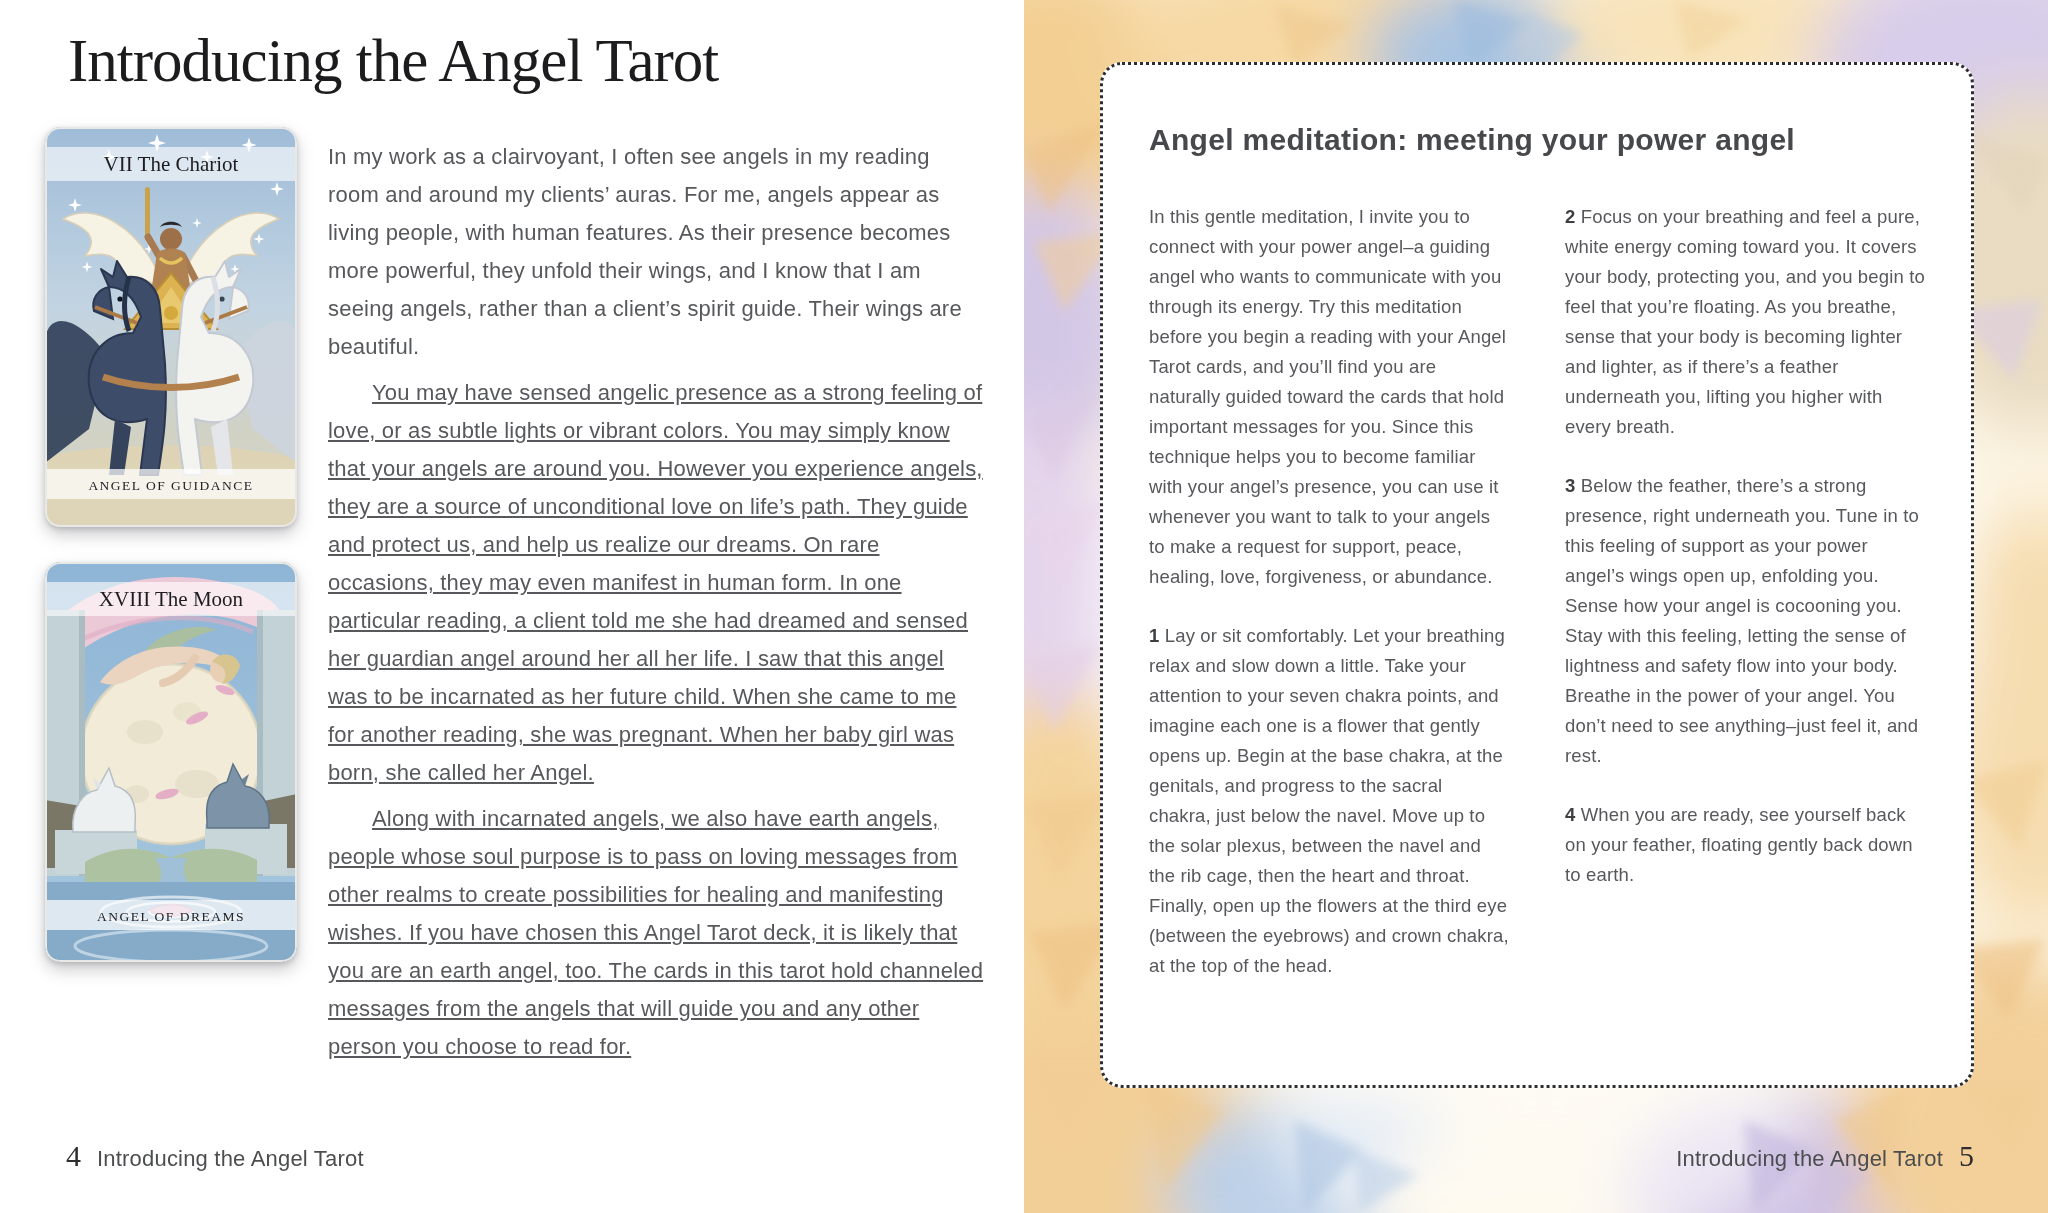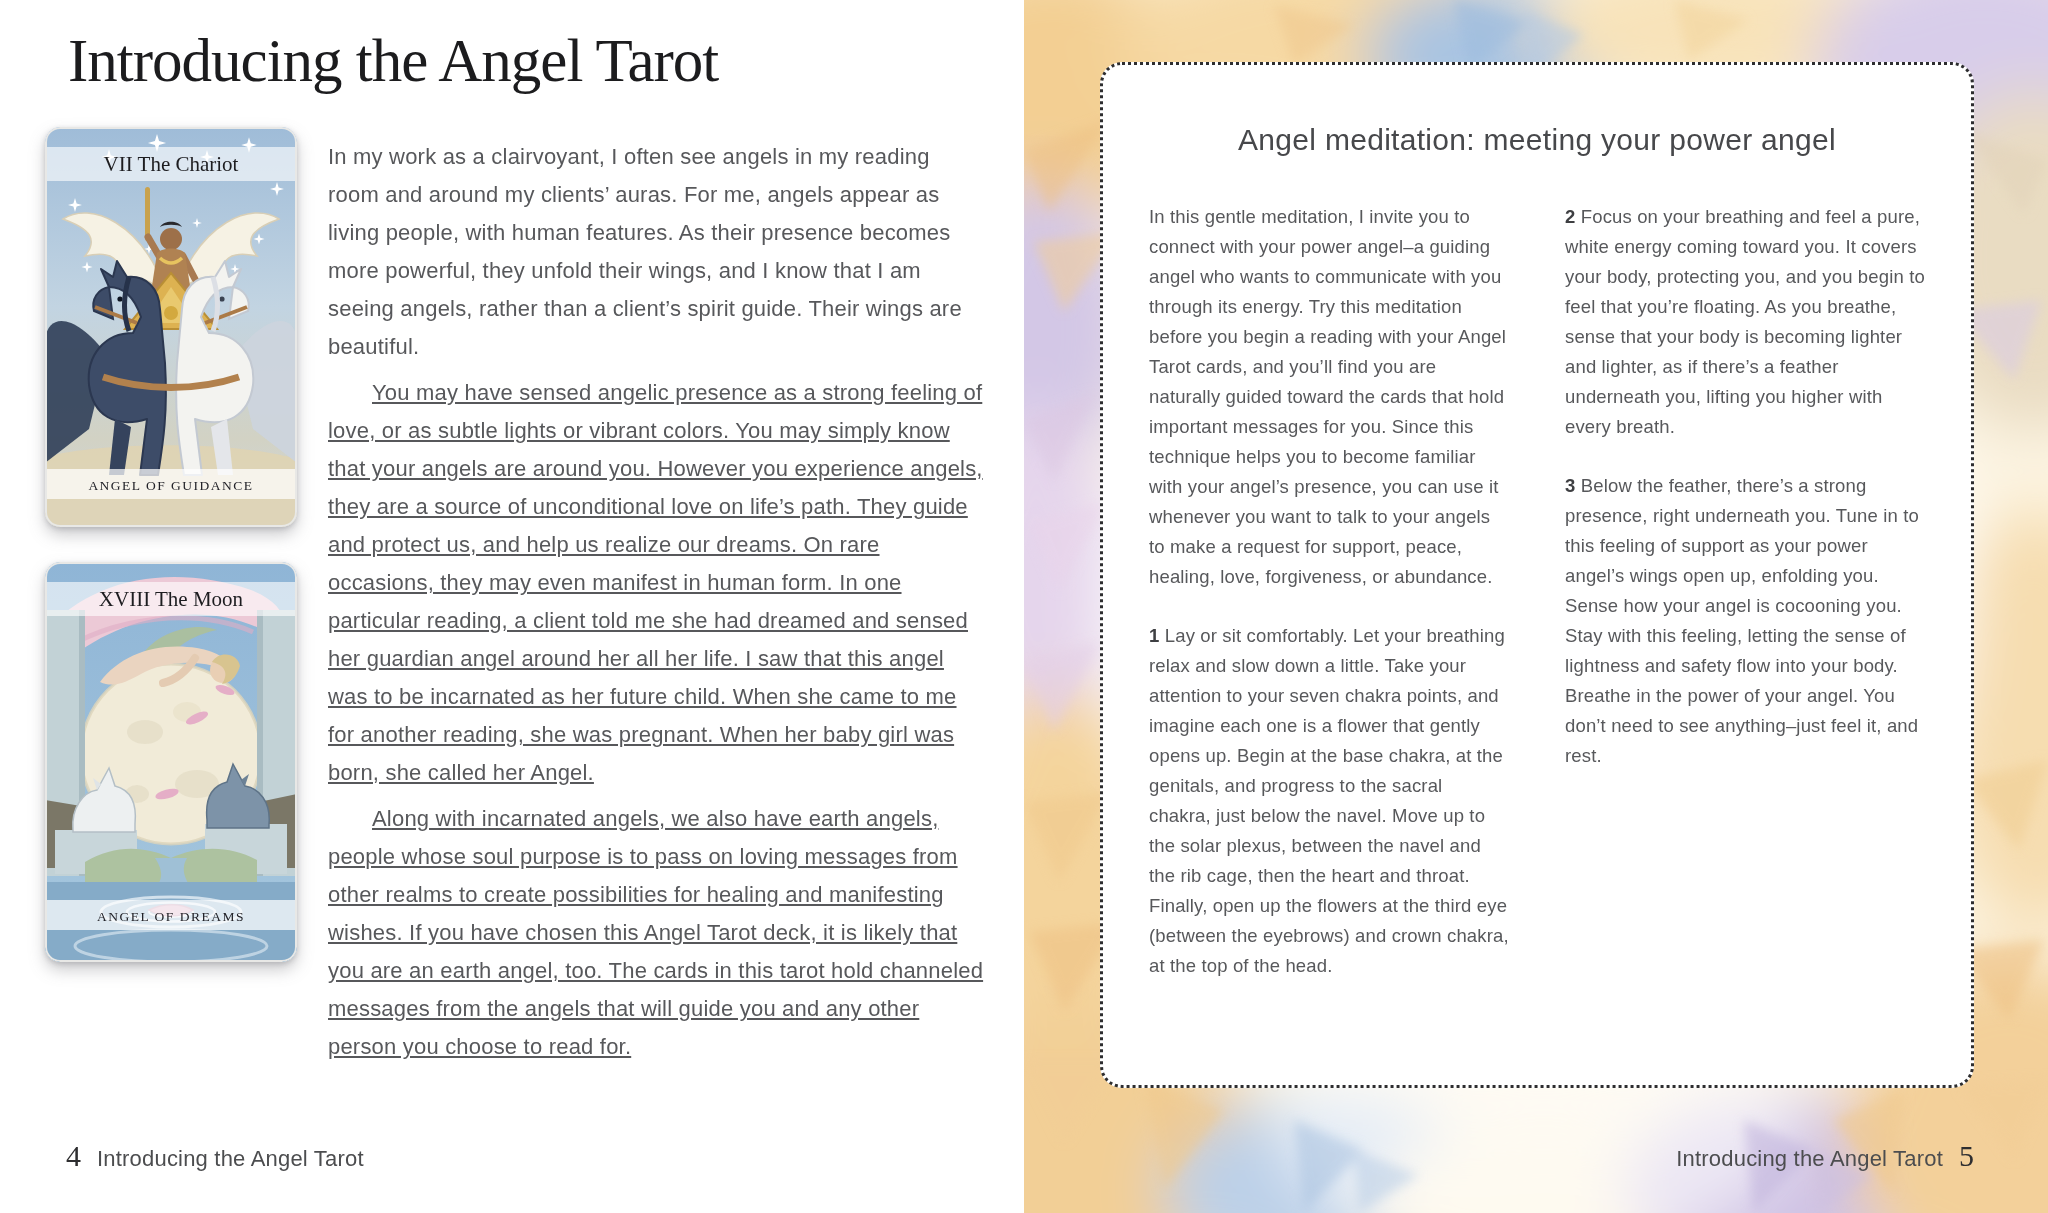--- a/index.html
+++ b/index.html
@@ -39,21 +39,21 @@
   .chapter-label{font-size:22px;color:#4c4d4f;font-weight:300;letter-spacing:.2px;}
   
   .page-right{position:relative;width:1024px;height:1213px;overflow:hidden;background:#fcf4e4;}
   .feather-bg{position:absolute;left:0;top:0;width:1024px;height:1213px;}
   .meditation-box{
     position:absolute;left:76px;top:62px;width:874px;height:1026px;box-sizing:border-box;
     background:#ffffff;border:3px dotted #2d2d2f;border-radius:22px;
     padding:40px 42px 30px 42px;overflow:hidden;
   }
   .box-heading{
-    margin:18px 4px 36px 4px;font-size:30px;font-weight:400;color:#47484b;letter-spacing:.3px;text-align:center;
+    margin:18px 4px 36px 4px;font-size:30px;font-weight:700;color:#47484b;letter-spacing:.3px;
   }
   .box-cols{display:flex;gap:56px;padding:0 4px;margin-top:45px;}
   .box-col{flex:1;min-width:0;}
   .box-col p{
     margin:0;font-size:18.5px;line-height:30px;color:#57585b;font-weight:300;letter-spacing:.15px;
   }
   .box-col p.step{margin-top:29px;}
   .step-num{font-weight:700;color:#3e3f42;}
 </style>
 </head>
@@ -308,20 +308,21 @@
     <div class="meditation-box">
       <h2 class="box-heading">Angel meditation: meeting your power angel</h2>
       <div class="box-cols">
         <div class="box-col">
           <p>In this gentle meditation, I invite you to connect with your power angel–a guiding angel who wants to communicate with you through its energy. Try this meditation before you begin a reading with your Angel Tarot cards, and you’ll find you are naturally guided toward the cards that hold important messages for you. Since this technique helps you to become familiar with your angel’s presence, you can use it whenever you want to talk to your angels to make a request for support, peace, healing, love, forgiveness, or abundance.</p>
           <p class="step"><span class="step-num">1</span> <span>Lay or sit comfortably. Let your breathing relax and slow down a little. Take your attention to your seven chakra points, and imagine each one is a flower that gently opens up. Begin at the base chakra, at the genitals, and progress to the sacral chakra, just below the navel. Move up to the solar plexus, between the navel and the rib cage, then the heart and throat. Finally, open up the flowers at the third eye (between the eyebrows) and crown chakra, at the top of the head.</span></p>
         </div>
         <div class="box-col">
           <p><span class="step-num">2</span> <span>Focus on your breathing and feel a pure, white energy coming toward you. It covers your body, protecting you, and you begin to feel that you’re floating. As you breathe, sense that your body is becoming lighter and lighter, as if there’s a feather underneath you, lifting you higher with every breath.</span></p>
           <p class="step"><span class="step-num">3</span> <span>Below the feather, there’s a strong presence, right underneath you. Tune in to this feeling of support as your power angel’s wings open up, enfolding you. Sense how your angel is cocooning you. Stay with this feeling, letting the sense of lightness and safety flow into your body. Breathe in the power of your angel. You don’t need to see anything–just feel it, and rest.</span></p>
+          <p class="step"><span class="step-num">4</span> <span>When you are ready, see yourself back on your feather, floating gently back down to earth.</span></p>
         </div>
       </div>
     </div>
 
     <div class="footer footer-right">
       <span class="chapter-label">Introducing the Angel Tarot</span>
       <span class="pagenum">5</span>
     </div>
   </div>
 </div>

